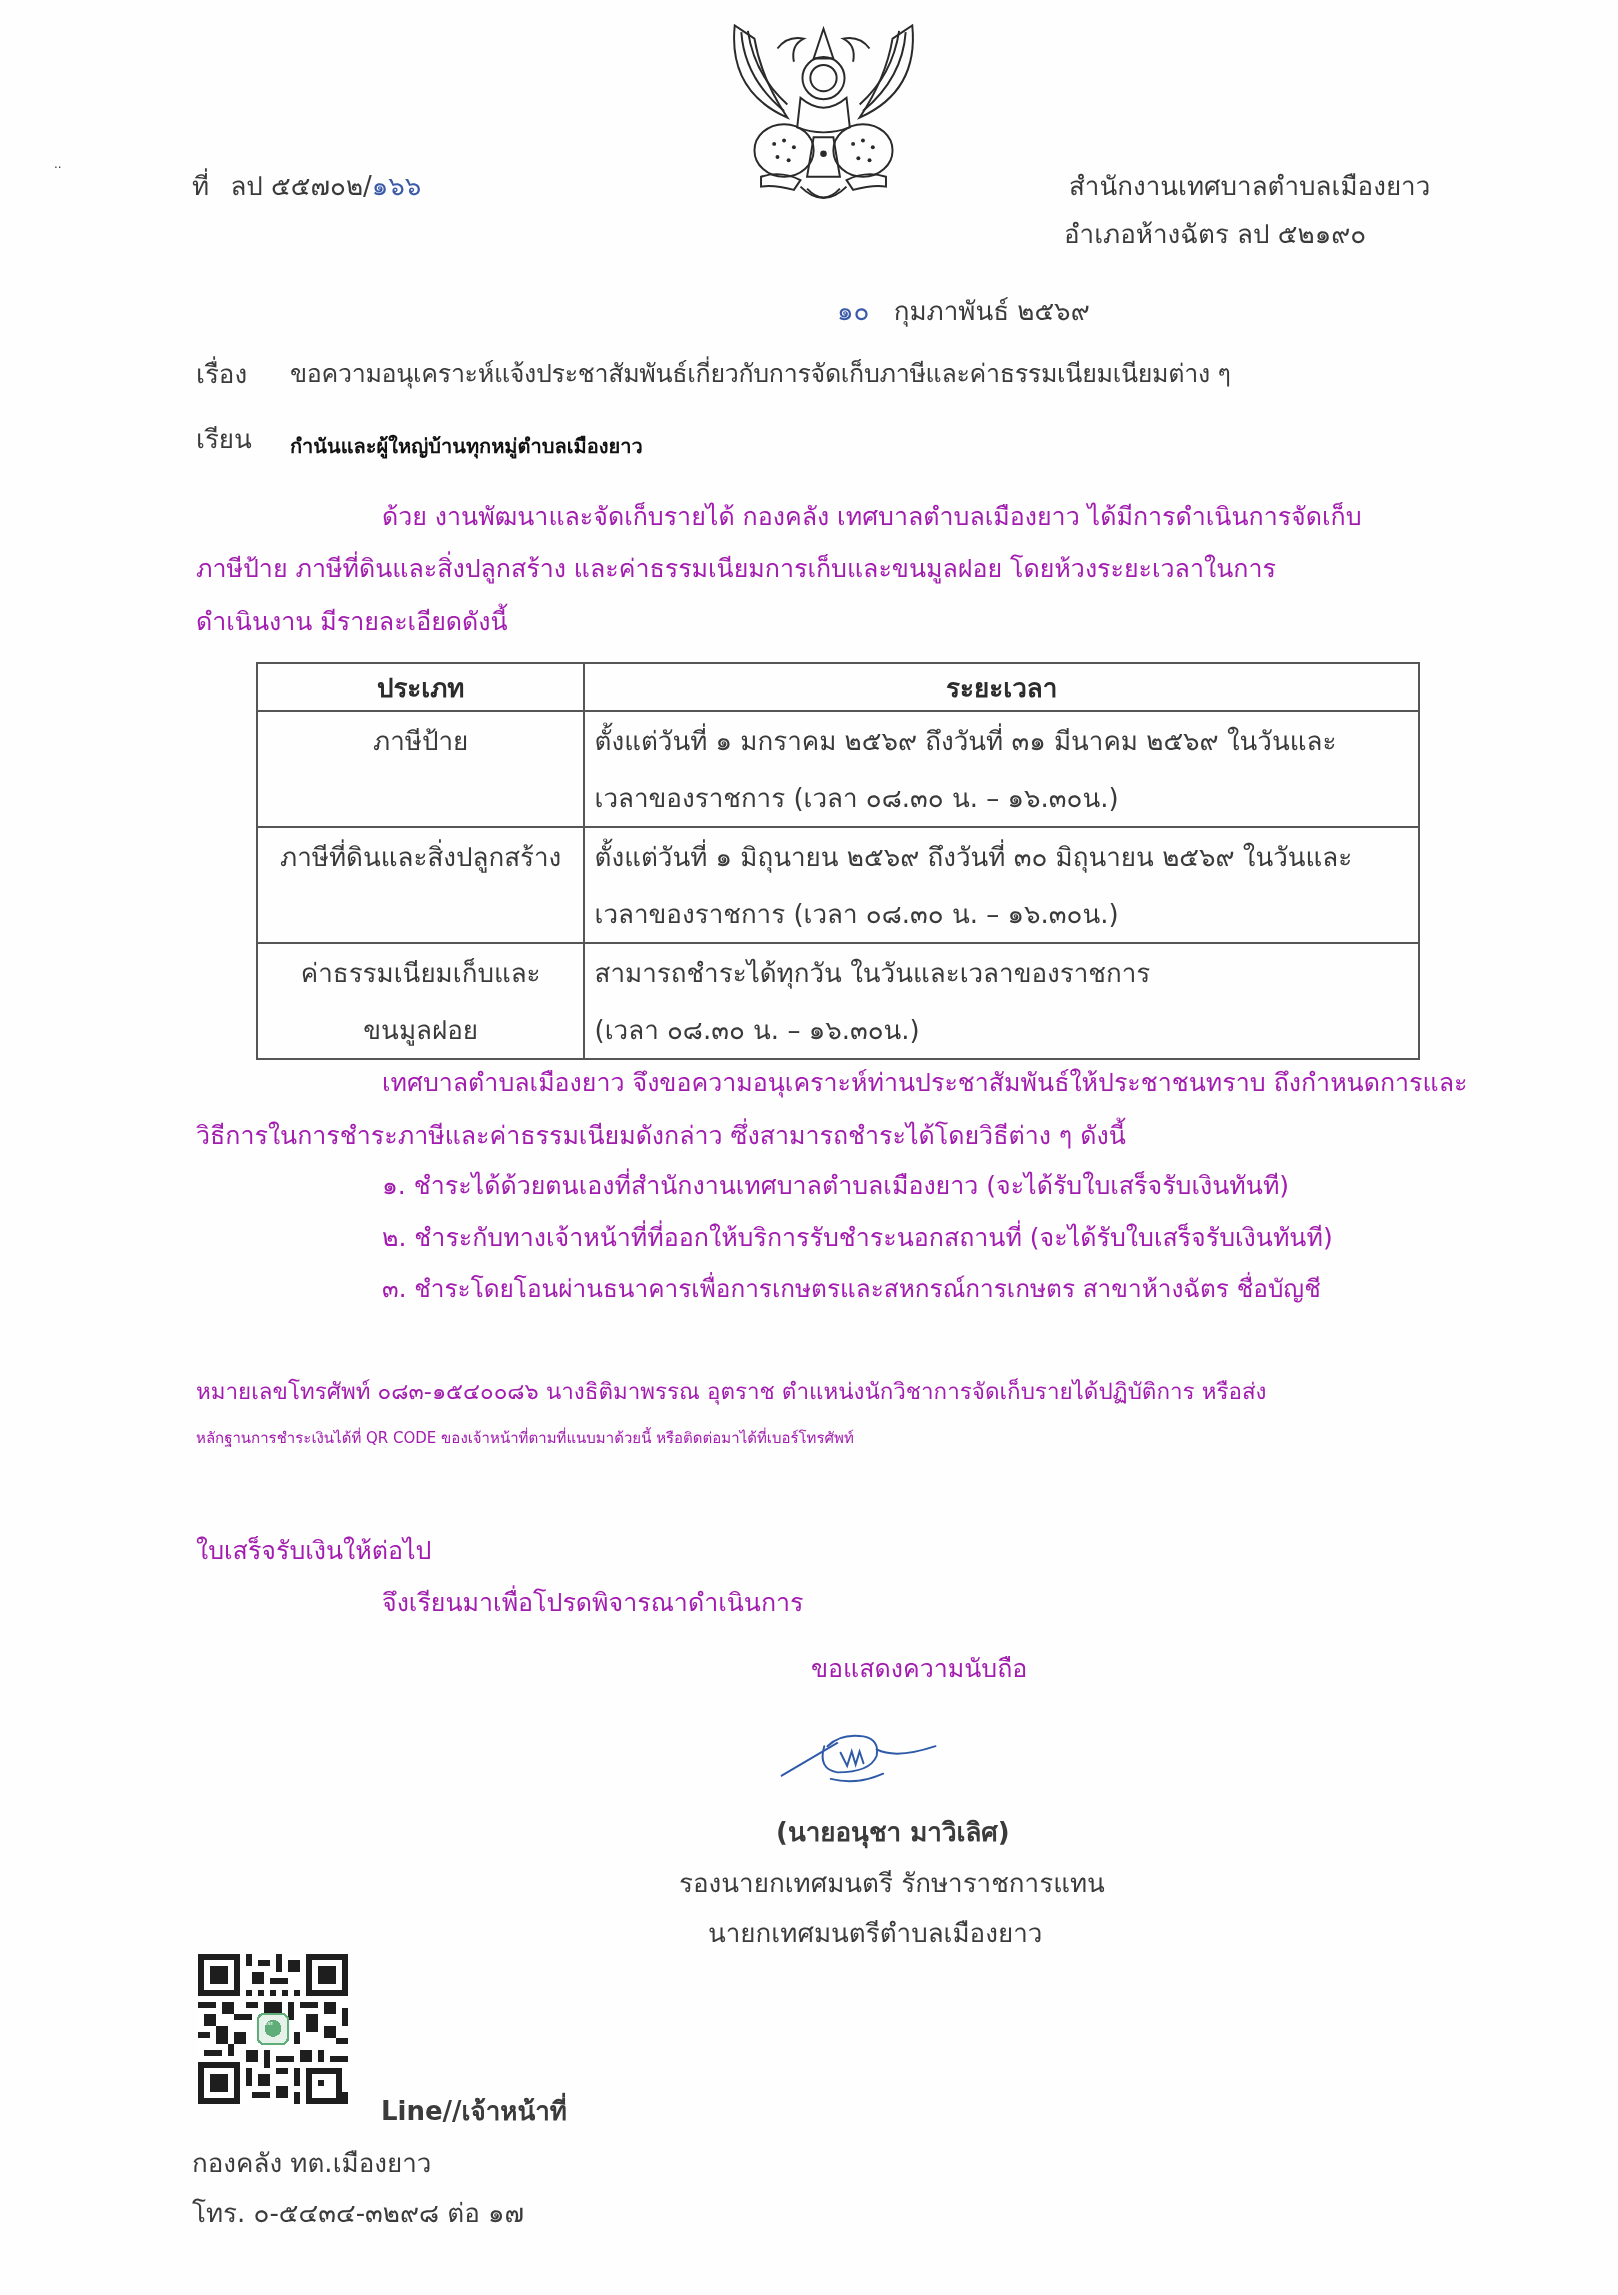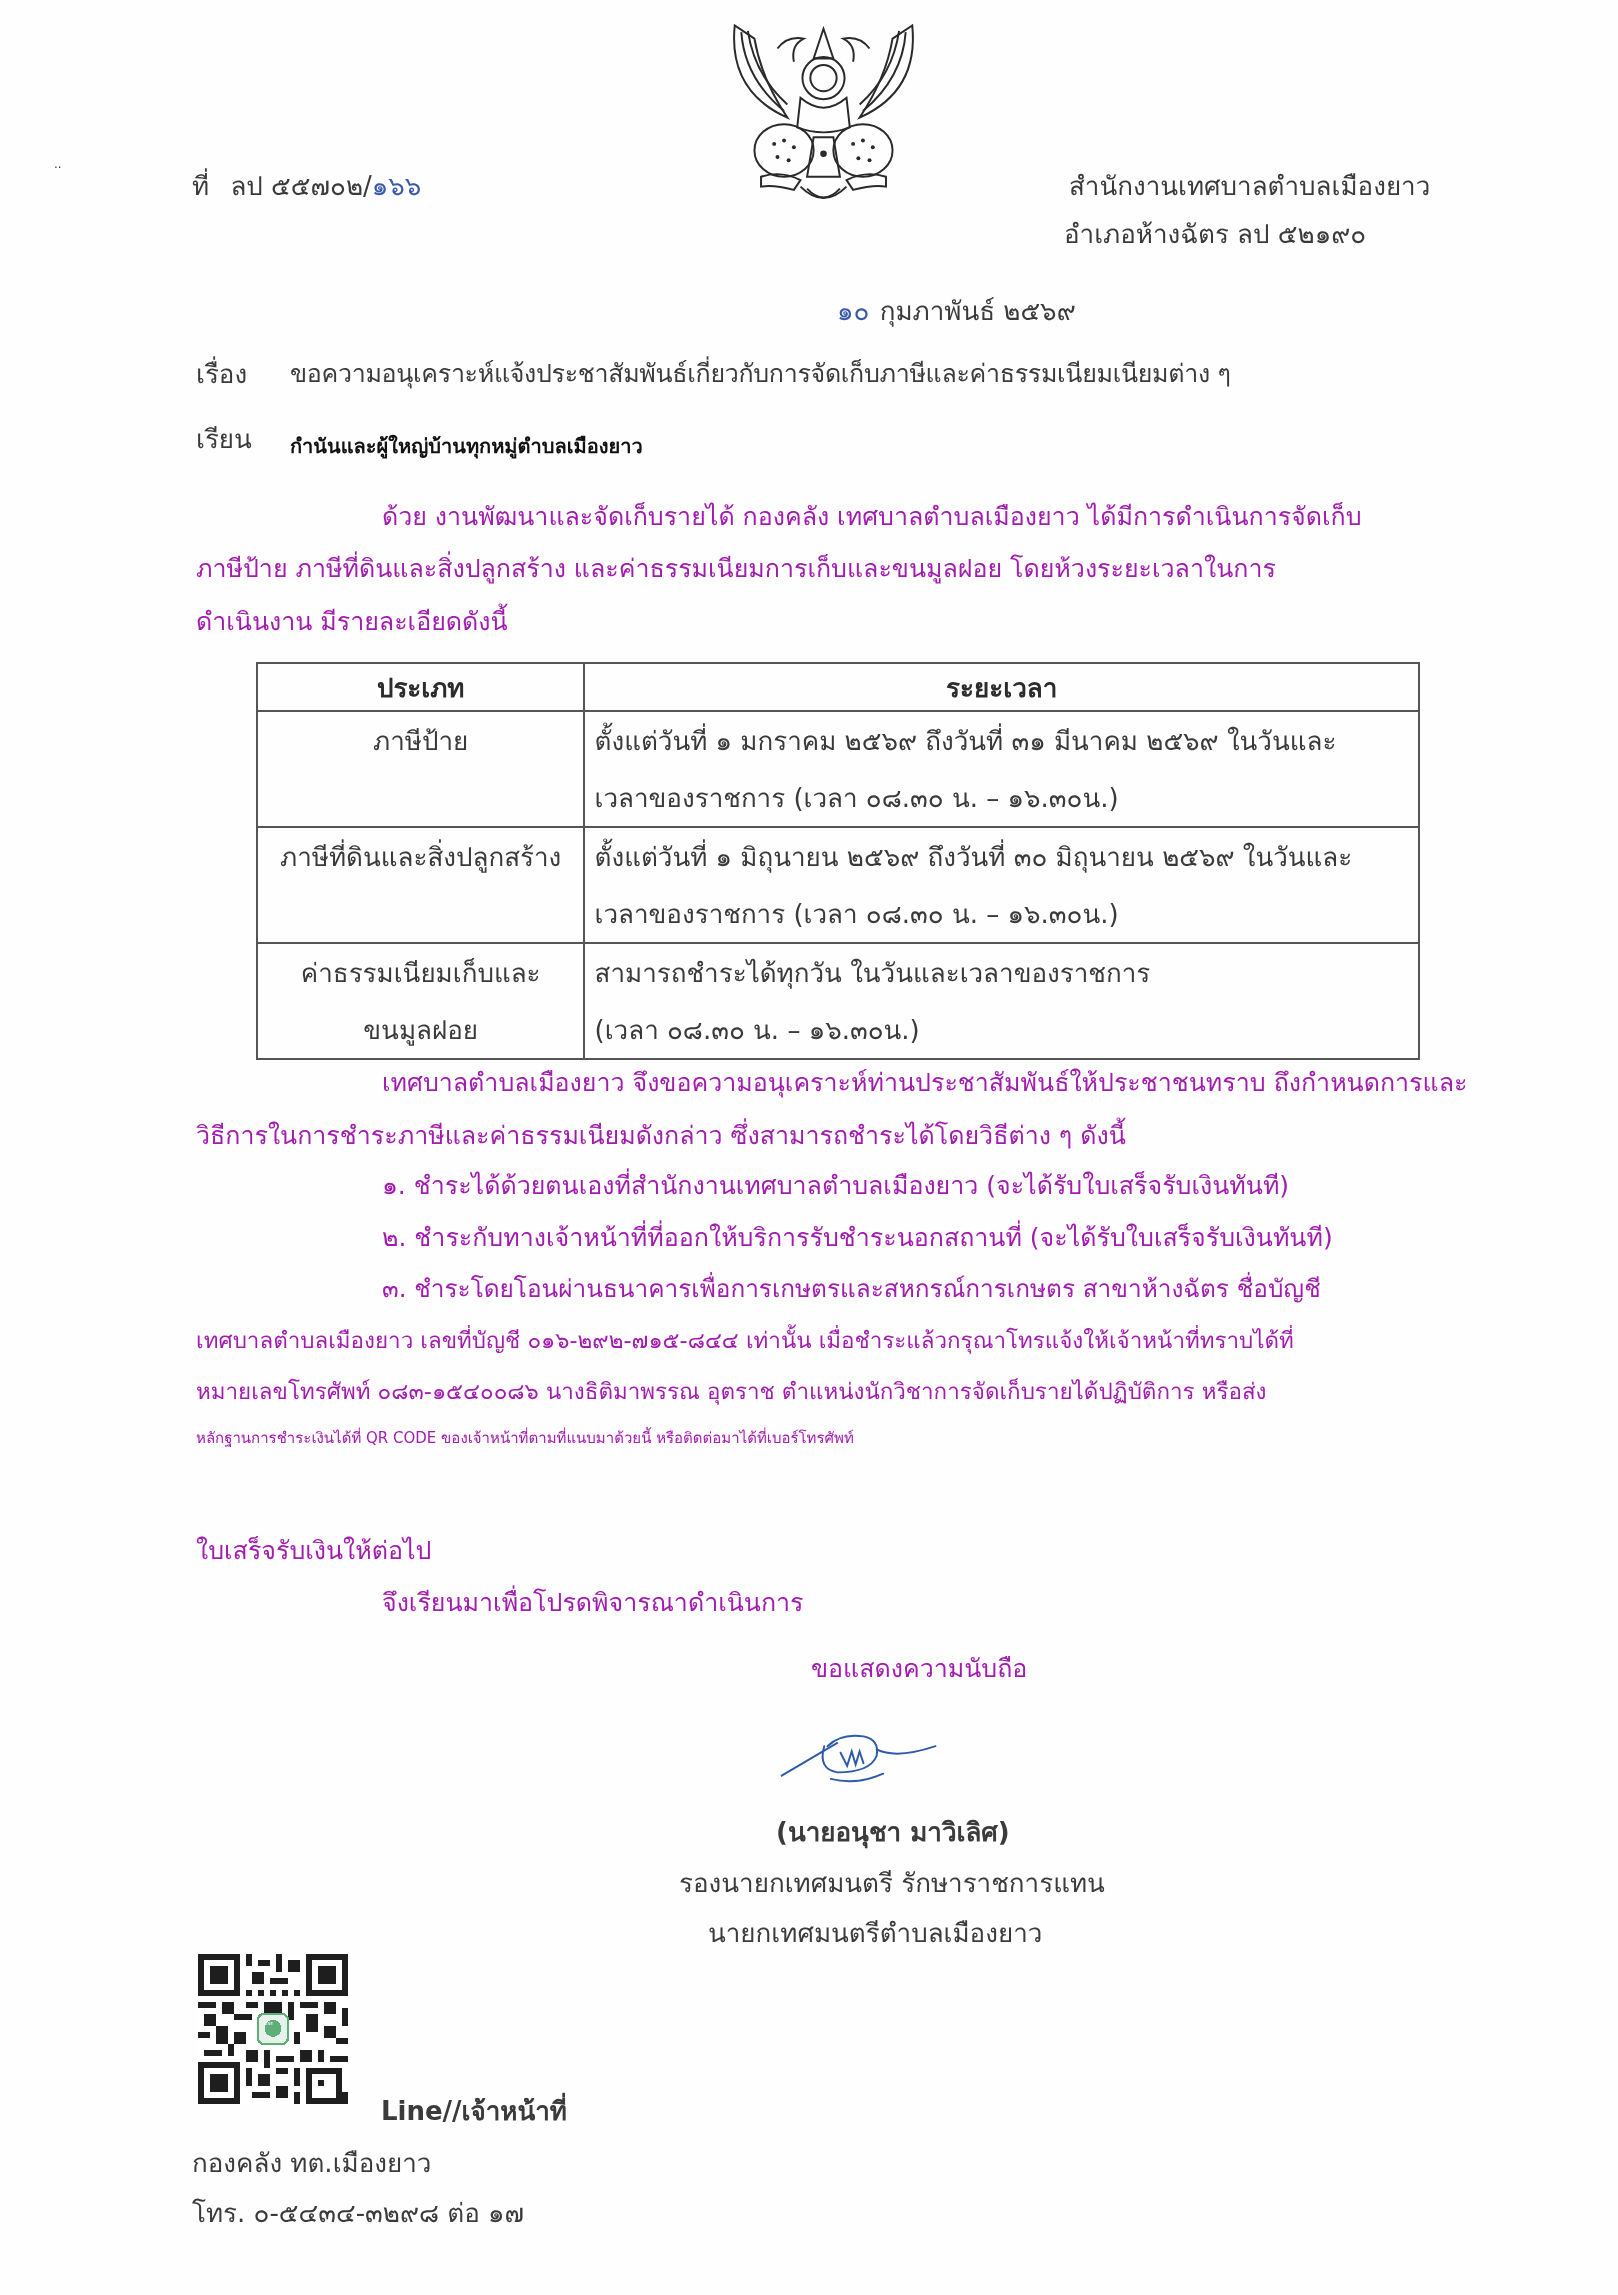--- a/index.html
+++ b/index.html
@@ -79,21 +79,21 @@
   <div class="abs txt" style="left:192px; top:173px;">
     <span>ที่</span>
     <span style="margin-left:13px;">ลป ๕๕๗๐๒/</span><span class="blue">๑๖๖</span>
   </div>
 
   <div class="abs txt" style="left:1069px; top:173px;">สำนักงานเทศบาลตำบลเมืองยาว</div>
   <div class="abs txt" style="left:1064px; top:221px;">อำเภอห้างฉัตร ลป ๕๒๑๙๐</div>
 
   <div class="abs txt" style="left:837px; top:298px;">
     <span class="blue">๑๐</span>
-    <span style="margin-left:2px;">กุมภาพันธ์ ๒๕๖๙</span>
+    <span style="margin-left:16px;">กุมภาพันธ์ ๒๕๖๙</span>
   </div>
 
   <div class="abs txt" style="left:196px; top:361px;">เรื่อง</div>
   <div class="abs txt" style="left:290px; top:361px; font-size:25px; letter-spacing:-0.3px;">ขอความอนุเคราะห์แจ้งประชาสัมพันธ์เกี่ยวกับการจัดเก็บภาษีและค่าธรรมเนียมเนียมต่าง ๆ</div>
 
   <div class="abs txt" style="left:196px; top:426px;">เรียน</div>
   <div class="abs" style="left:290px; top:430px; font-size:20px; font-weight:bold; color:#111;">กำนันและผู้ใหญ่บ้านทุกหมู่ตำบลเมืองยาว</div>
 
   <div class="abs narrow" style="left:382px; top:496px; font-size:25px;">ด้วย งานพัฒนาและจัดเก็บรายได้ กองคลัง เทศบาลตำบลเมืองยาว ได้มีการดำเนินการจัดเก็บ</div>
   <div class="abs narrow" style="left:196px; top:548px; font-size:25px;">ภาษีป้าย  ภาษีที่ดินและสิ่งปลูกสร้าง  และค่าธรรมเนียมการเก็บและขนมูลฝอย โดยห้วงระยะเวลาในการ</div>
@@ -139,21 +139,20 @@
       </tr>
     </tbody>
   </table>
 
   <div class="abs narrow" style="left:382px; top:1062px; font-size:25px;">เทศบาลตำบลเมืองยาว จึงขอความอนุเคราะห์ท่านประชาสัมพันธ์ให้ประชาชนทราบ ถึงกำหนดการและ</div>
   <div class="abs narrow" style="left:196px; top:1115px; font-size:25px;">วิธีการในการชำระภาษีและค่าธรรมเนียมดังกล่าว ซึ่งสามารถชำระได้โดยวิธีต่าง ๆ  ดังนี้</div>
 
   <div class="abs narrow" style="left:382px; top:1165px; font-size:25px;">๑.  ชำระได้ด้วยตนเองที่สำนักงานเทศบาลตำบลเมืองยาว (จะได้รับใบเสร็จรับเงินทันที)</div>
   <div class="abs narrow" style="left:382px; top:1217px; font-size:25px;">๒.  ชำระกับทางเจ้าหน้าที่ที่ออกให้บริการรับชำระนอกสถานที่ (จะได้รับใบเสร็จรับเงินทันที)</div>
   <div class="abs narrow" style="left:382px; top:1269px; font-size:24.4px;">๓. ชำระโดยโอนผ่านธนาคารเพื่อการเกษตรและสหกรณ์การเกษตร  สาขาห้างฉัตร  ชื่อบัญชี</div>
-  <div class="abs narrow" style="left:196px; top:1322px; font-size:22.4px;">เทศบาลตำบลเมืองยาว เลขที่บัญชี ๐๑๖-๒๙๒-๗๑๕-๘๔๔ เท่านั้น  เมื่อชำระแล้วกรุณาโทรแจ้งให้เจ้าหน้าที่ทราบได้ที่</div>
   <div class="abs narrow" style="left:196px; top:1373px; font-size:22.4px;">หมายเลขโทรศัพท์ ๐๘๓-๑๕๔๐๐๘๖ นางธิติมาพรรณ อุตราช  ตำแหน่งนักวิชาการจัดเก็บรายได้ปฏิบัติการ หรือส่ง</div>
   <div class="abs narrow" style="left:196px; top:1426px; font-size:15px;">หลักฐานการชำระเงินได้ที่ QR    CODE    ของเจ้าหน้าที่ตามที่แนบมาด้วยนี้ หรือติดต่อมาได้ที่เบอร์โทรศัพท์</div>
   <div class="abs narrow" style="left:196px; top:1530px; font-size:25px;">ใบเสร็จรับเงินให้ต่อไป</div>
 
   <div class="abs narrow" style="left:382px; top:1582px; font-size:25px;">จึงเรียนมาเพื่อโปรดพิจารณาดำเนินการ</div>
   <div class="abs narrow" style="left:811px; top:1648px; font-size:25px;">ขอแสดงความนับถือ</div>
 
   <svg class="signature" viewBox="0 0 260 110">
     <g fill="none" stroke="#2f5aa8" stroke-width="3" stroke-linecap="round">
       <path d="M5 85 L90 35"></path>

